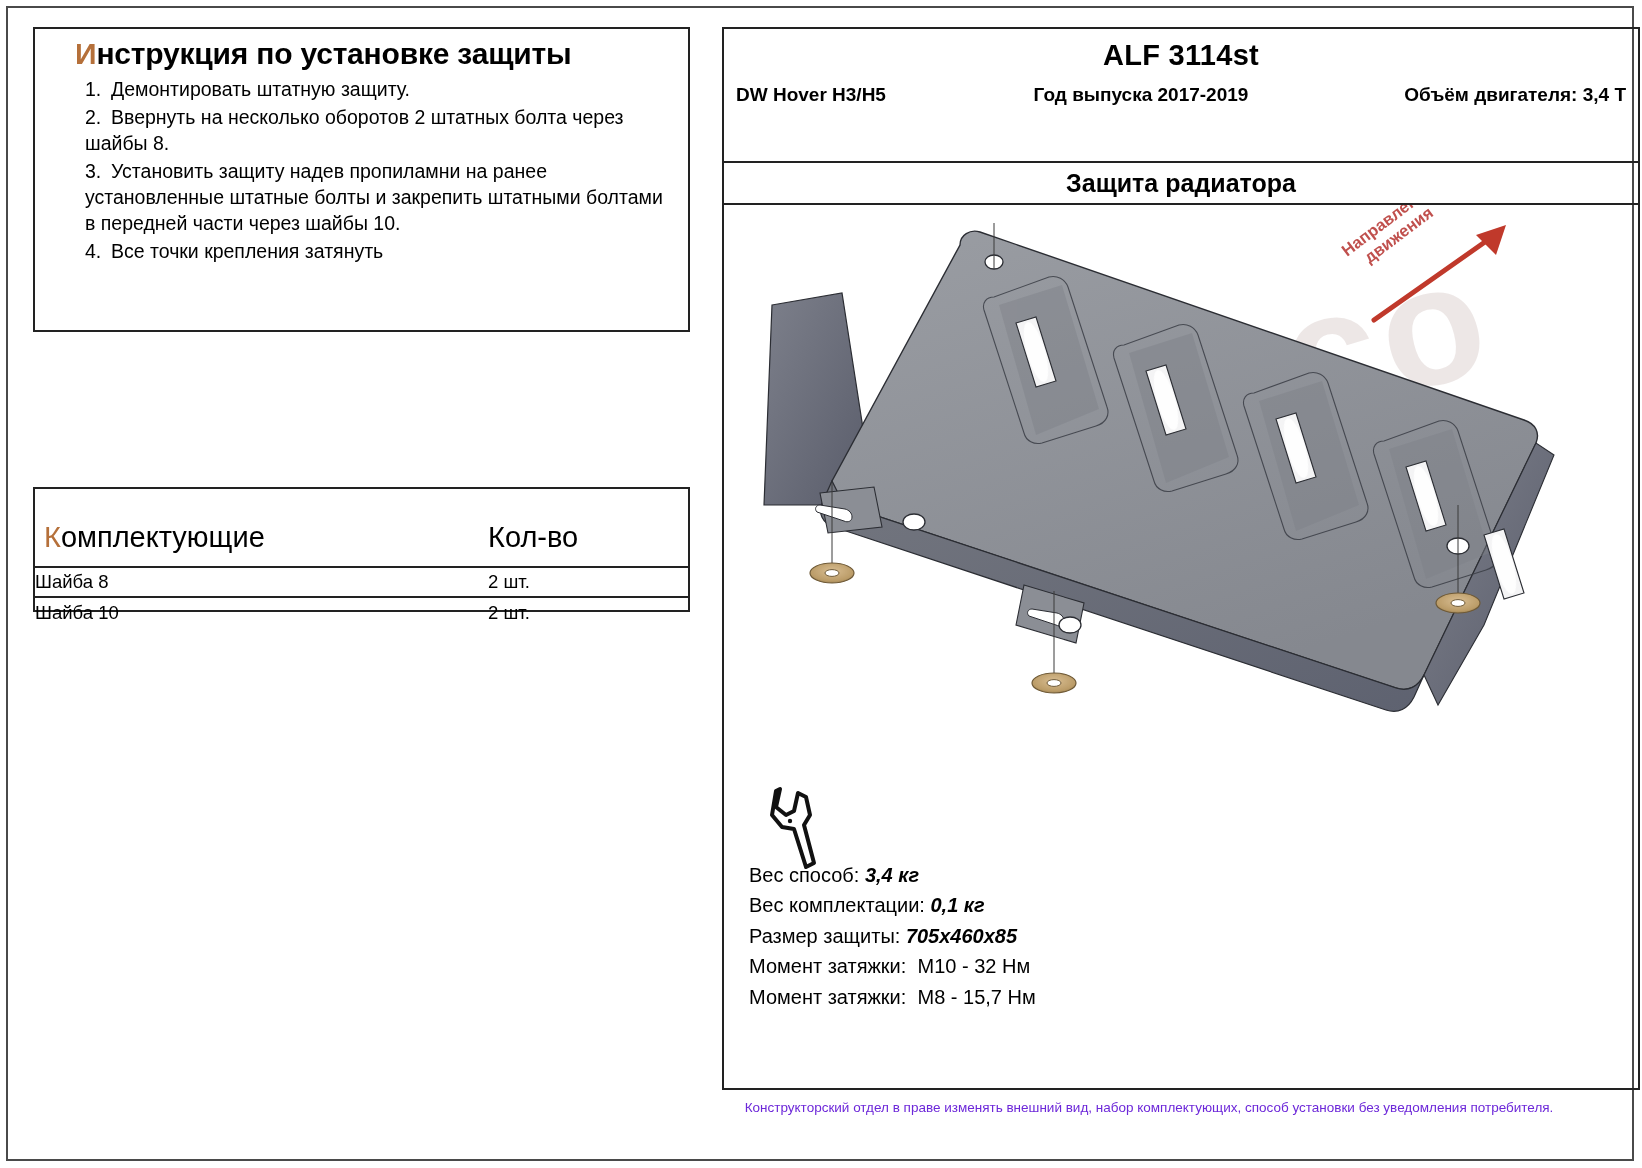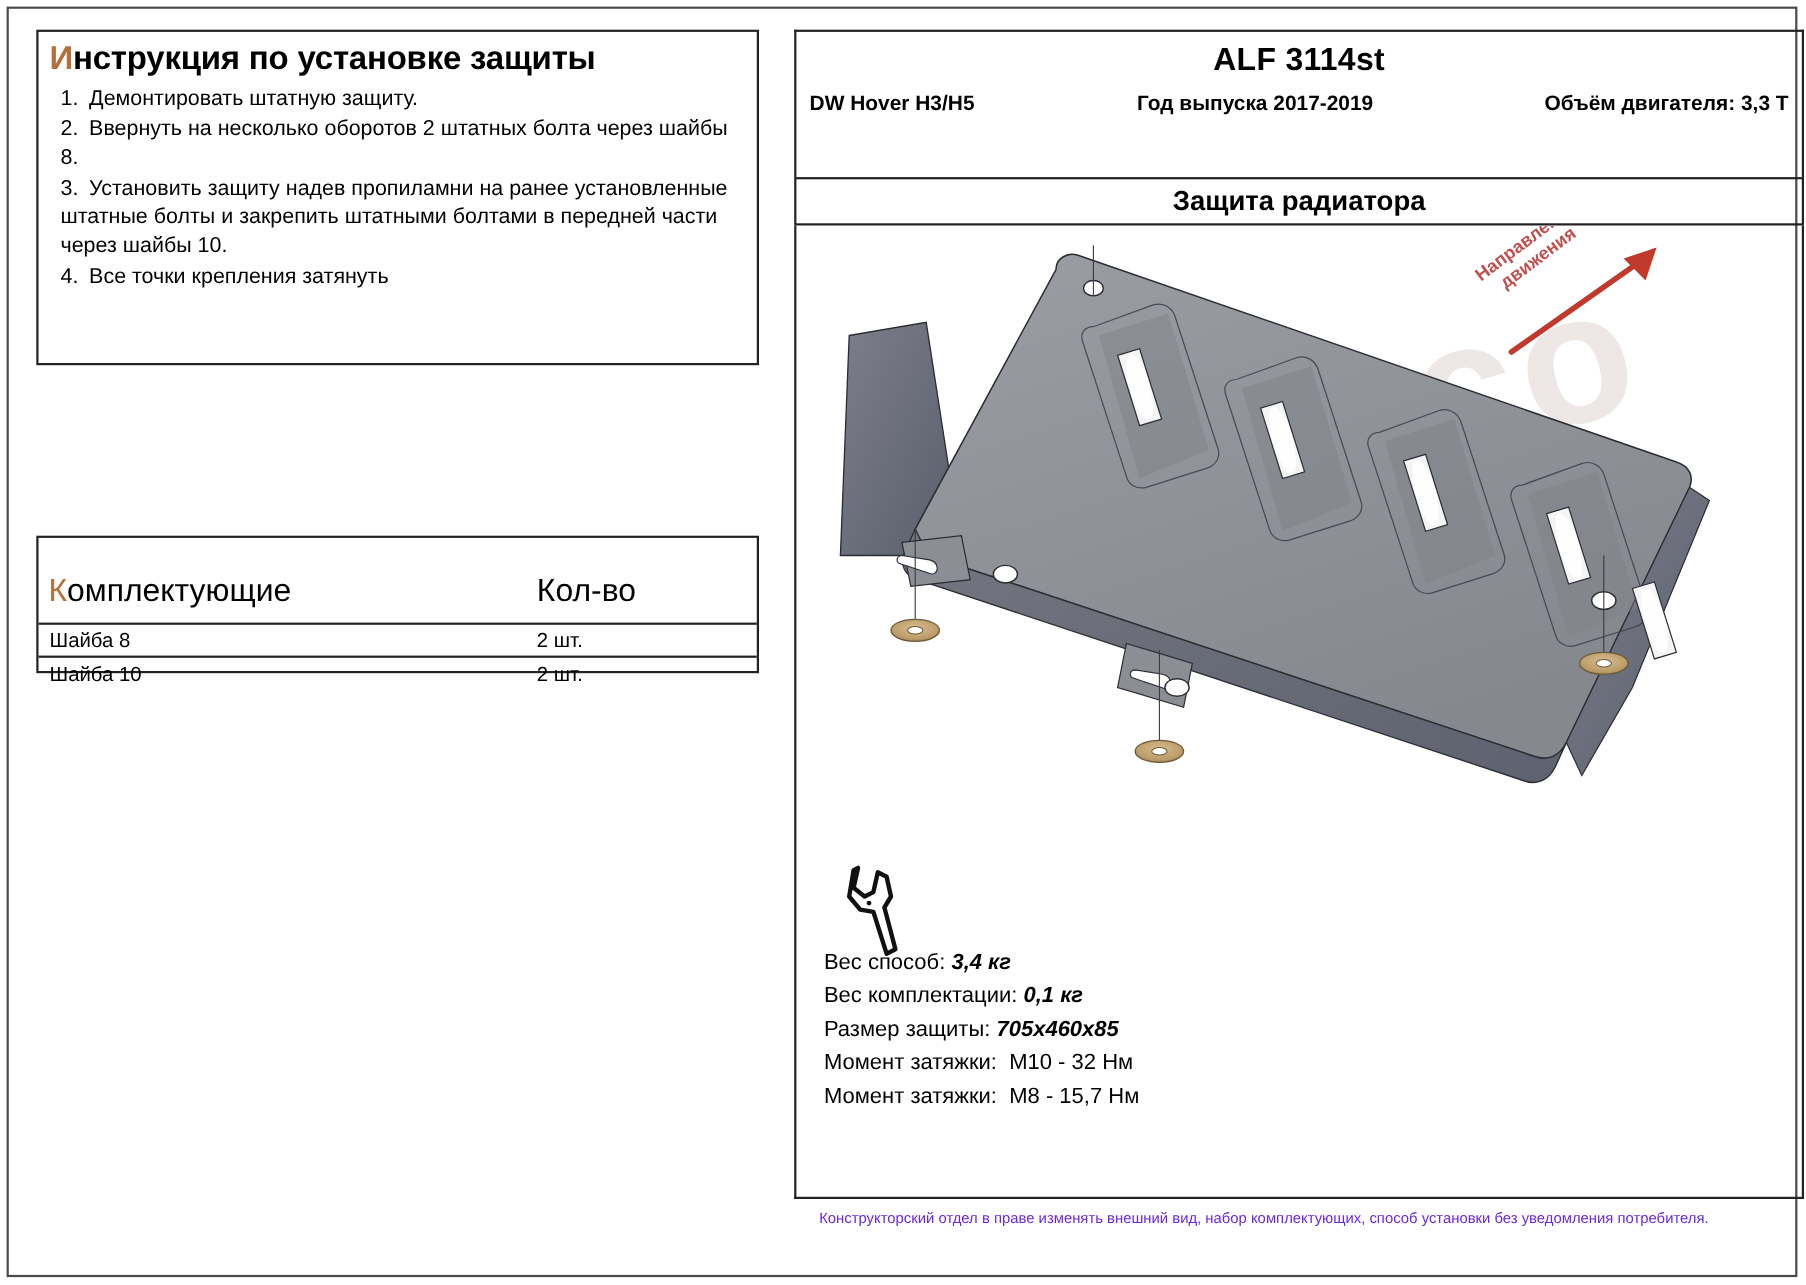--- a/index.html
+++ b/index.html
@@ -31,20 +31,21 @@
   
   .instructions-box {
     position: absolute;
     left: 33px;
     top: 27px;
     width: 657px;
     height: 305px;
     border: 2px solid #222;
     box-sizing: border-box;
     background: #fff;
+    padding-left: 30px;
   }
   .instr-title {
     font-size: 30px;
     font-weight: bold;
     margin: 8px 0 6px 10px;
     letter-spacing: -0.2px;
     white-space: nowrap;
   }
   .instr-title .cap {
     color: #b5703a;
@@ -102,21 +103,20 @@
     display: flex;
     align-items: center;
     height: 30px;
     border-bottom: 2px solid #222;
     box-sizing: border-box;
   }
   .comp-row:last-child { border-bottom: none; }
   .comp-row .c1 {
     flex: 1;
     font-size: 18.5px;
-    padding-left: 10px;
     white-space: nowrap;
   }
   .comp-row .c2 {
     width: 200px;
     font-size: 18.5px;
     padding-left: 6px;
     white-space: nowrap;
   }
 
   
@@ -287,21 +287,21 @@
   </div>
 
 
   <div class="right-panel">
 
     <div class="head-box">
       <div class="head-code">ALF 3114st</div>
       <div class="head-specs">
         <div class="s1">DW Hover H3/H5</div>
         <div class="s2">Год выпуска 2017-2019</div>
-        <div class="s3">Объём двигателя: 3,3 Т</div>
+        <div class="s3">Объём двигателя: 3,4 Т</div>
       </div>
     </div>
 
     <div class="title-box">
       <div class="t">Защита радиатора</div>
     </div>
 
     <div class="drawing-box">
 
       <div class="watermark">ALFeco</div>

